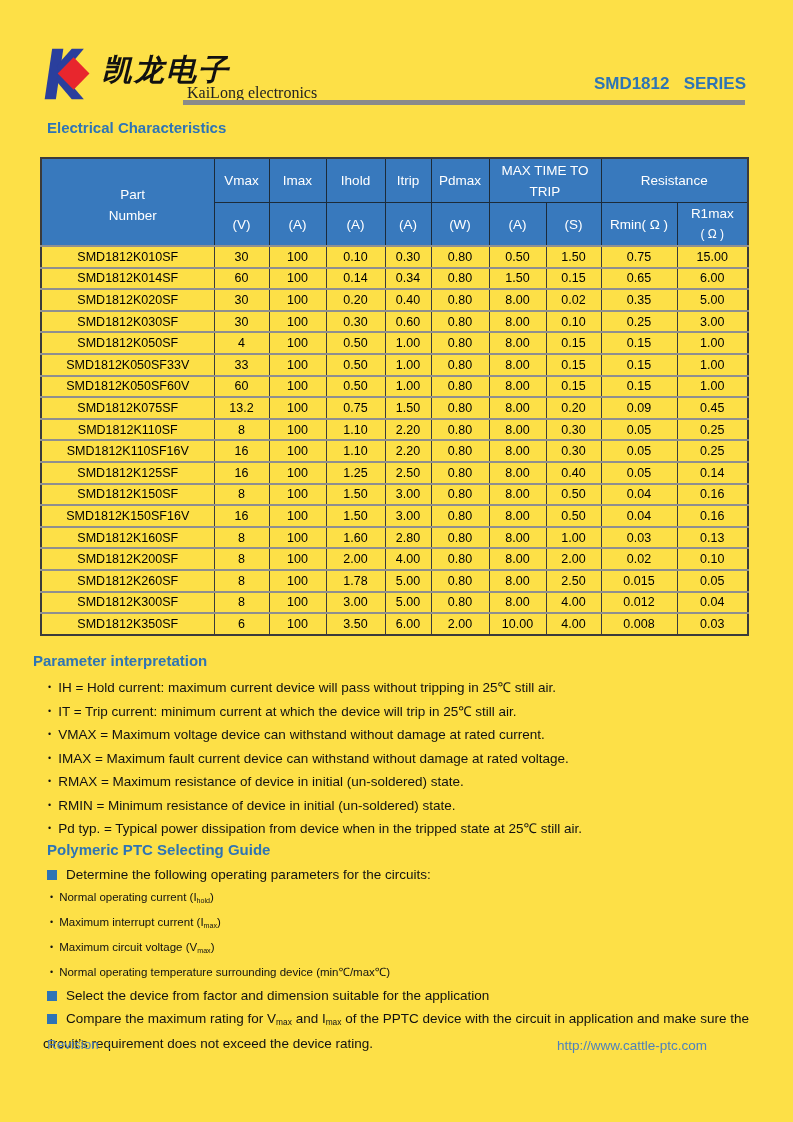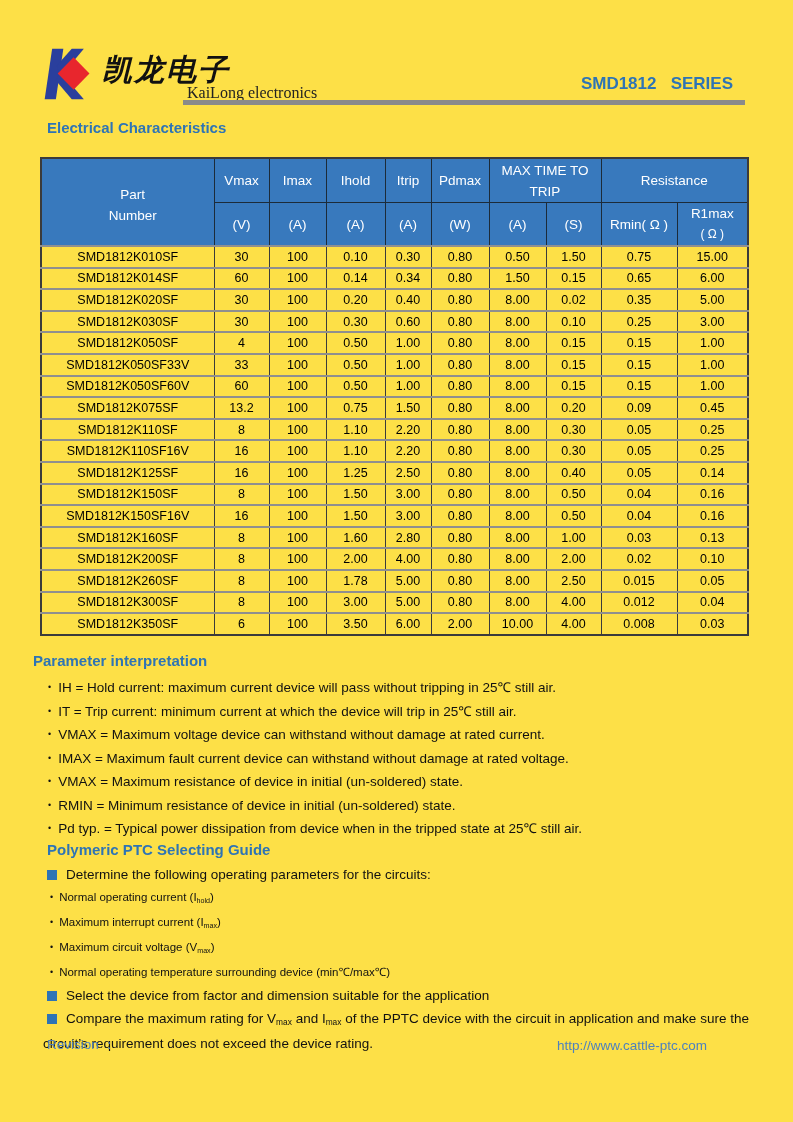--- a/index.html
+++ b/index.html
@@ -3,21 +3,21 @@
 <meta charset="utf-8">
 <style>
   html,body{margin:0;padding:0;background:#ffffff;}
   body{width:793px;height:1122px;font-family:"Liberation Sans",sans-serif;color:#000;}
   .page{position:relative;width:793px;height:1122px;overflow:hidden;background:#fde047;}
 
   
   .logo-mark{position:absolute;left:40px;top:45px;width:56px;height:58px;}
   .logo-cn{position:absolute;left:102px;top:50px;font-family:"DejaVu Serif",serif;font-weight:bold;font-style:italic;font-size:30px;letter-spacing:2px;color:#111;}
   .logo-en{position:absolute;left:187px;top:84px;font-family:"Liberation Serif",serif;font-size:16px;color:#222;}
-  .series{position:absolute;right:60px;top:74px;font-size:17px;font-weight:bold;color:#2E74B5;white-space:pre;}
+  .series{position:absolute;right:47px;top:74px;font-size:17px;font-weight:bold;color:#2E74B5;white-space:pre;}
   .hdr-rule{position:absolute;left:183px;top:100px;width:562px;height:5px;background:#8a8a8a;}
 
   h2.sec{position:absolute;margin:0;font-size:15px;font-weight:bold;color:#2E74B5;}
   #t-elec{left:47px;top:119px;}
   #t-param{left:33px;top:652px;}
   #t-guide{left:47px;top:841px;}
 
   
   table.ec{position:absolute;left:40px;top:157px;width:707px;border-collapse:collapse;table-layout:fixed;border:2px solid #3b3b3b;}
   table.ec thead th{background:#3879BD;color:#fff;font-weight:normal;font-size:13.5px;border:1px solid #1c2b39;padding:0;}
@@ -328,21 +328,21 @@
         </tr>
       </tbody>
   </table>
 
   <h2 class="sec" id="t-param">Parameter interpretation</h2>
   <div class="param-list">
       <div class="param-item"><span class="pdot">•</span><span>IH = Hold current: maximum current device will pass without tripping in 25℃  still air.</span></div>
       <div class="param-item"><span class="pdot">•</span><span>IT = Trip current: minimum current at which the device will trip in 25℃  still air.</span></div>
       <div class="param-item"><span class="pdot">•</span><span>VMAX = Maximum voltage device can withstand without damage at rated current.</span></div>
       <div class="param-item"><span class="pdot">•</span><span>IMAX = Maximum fault current device can withstand without damage at rated voltage.</span></div>
-      <div class="param-item"><span class="pdot">•</span><span>VMAX = Maximum resistance of device in initial (un-soldered) state.</span></div>
+      <div class="param-item"><span class="pdot">•</span><span>RMAX = Maximum resistance of device in initial (un-soldered) state.</span></div>
       <div class="param-item"><span class="pdot">•</span><span>RMIN = Minimum resistance of device in initial (un-soldered) state.</span></div>
       <div class="param-item"><span class="pdot">•</span><span>Pd typ. = Typical power dissipation from device when in the tripped state at 25℃  still air.</span></div>
     </div>
 
   <h2 class="sec" id="t-guide">Polymeric PTC Selecting Guide</h2>
   <div class="guide-list">
       <div class="guide-item"><span class="sq"></span><span>Determine the following operating parameters for the circuits:</span></div>
       <div class="guide-item small"><span class="gdot">•</span><span>Normal operating current (I</span><span class="subs">hold</span><span>)</span></div>
       <div class="guide-item small"><span class="gdot">•</span><span>Maximum interrupt current (I</span><span class="subs">max</span><span>)</span></div>
       <div class="guide-item small"><span class="gdot">•</span><span>Maximum circuit voltage (V</span><span class="subs">max</span><span>)</span></div>

